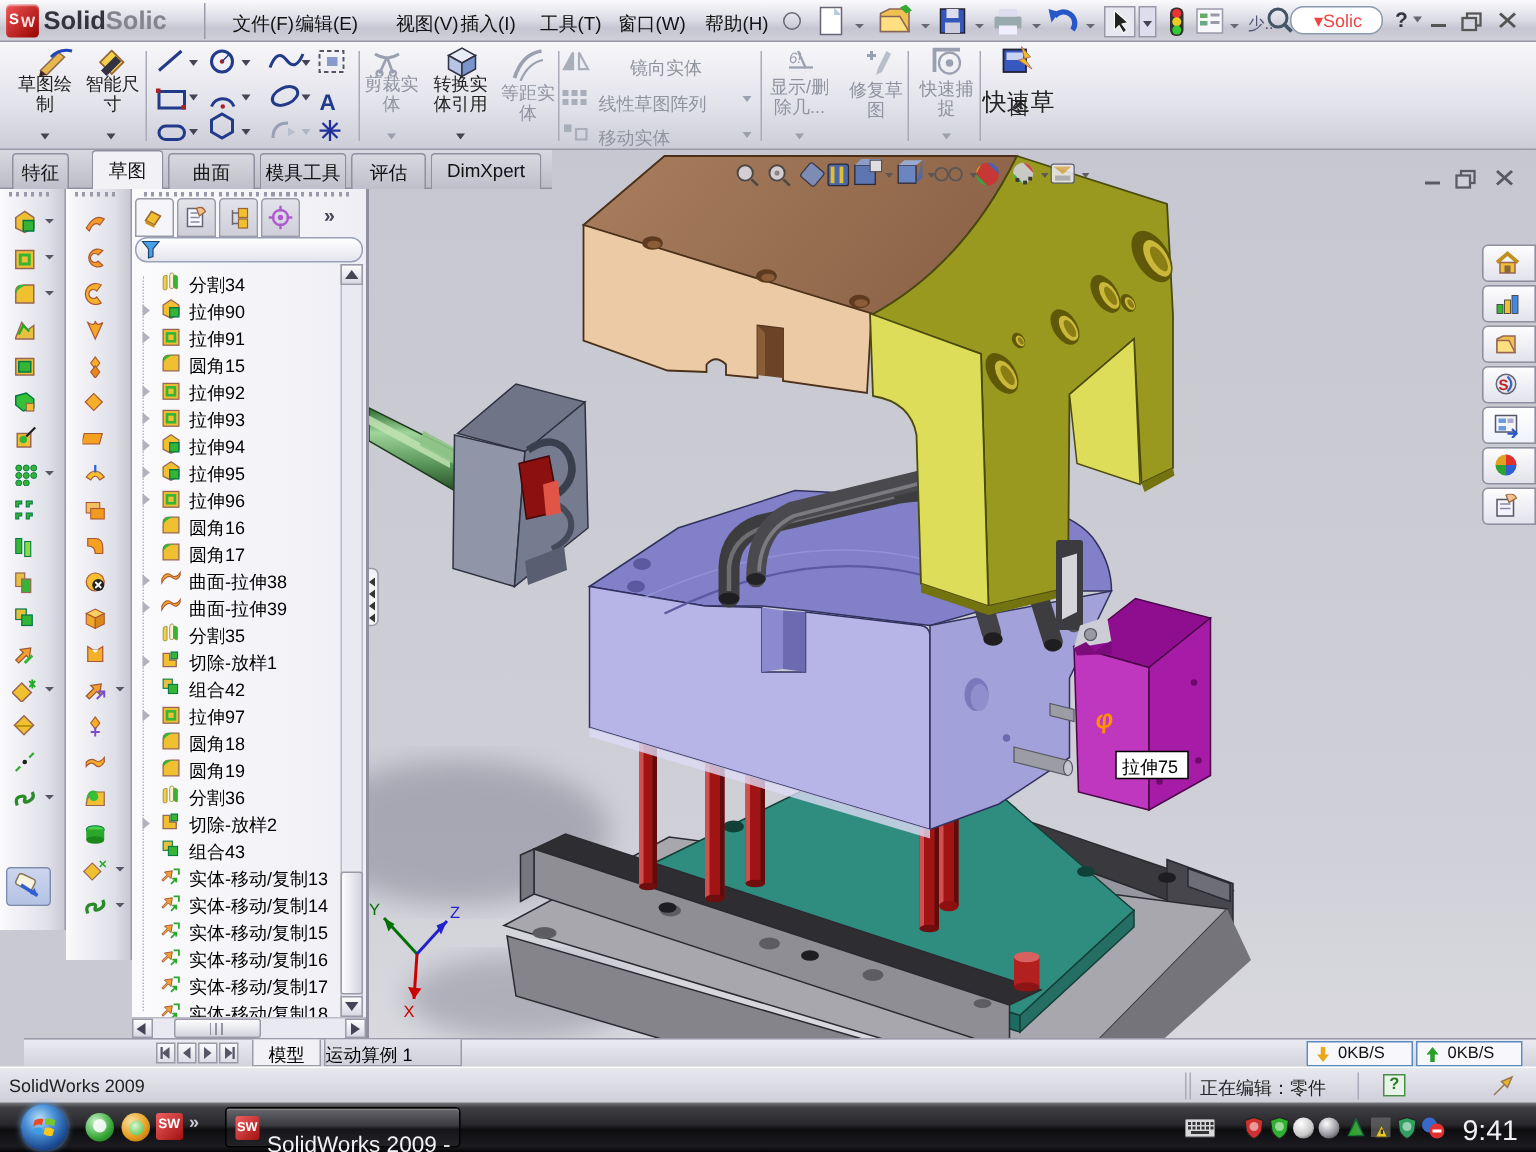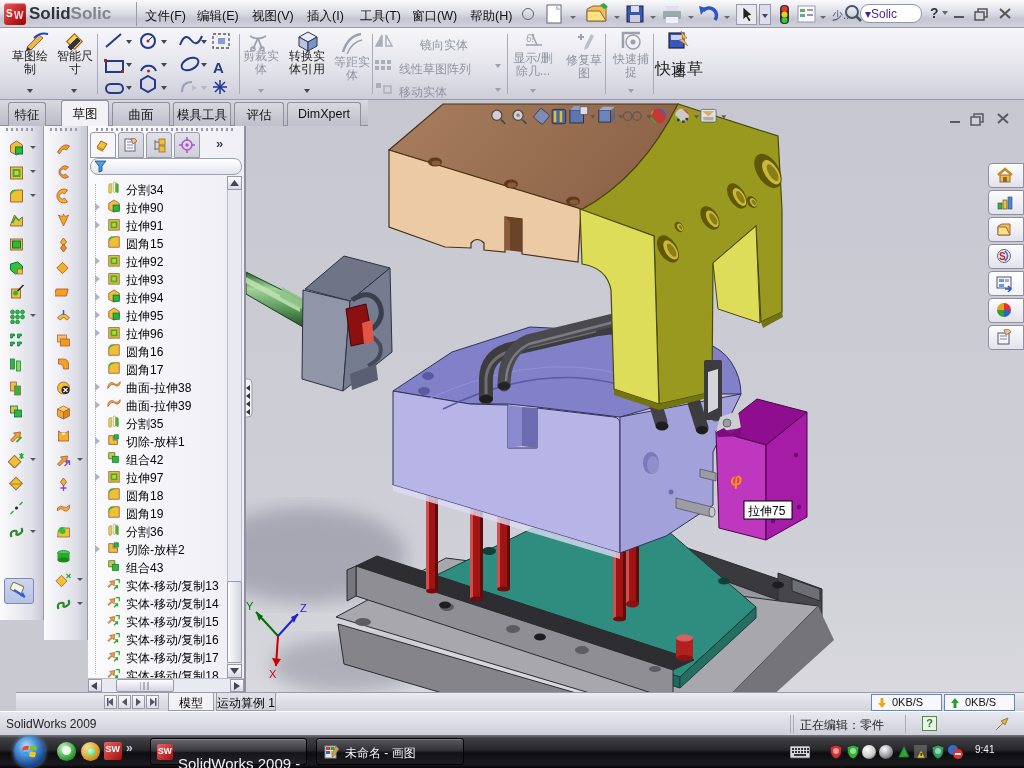--- a/index.html
+++ b/index.html
@@ -268,23 +268,23 @@
       <polygon points="4,301 4,307 0,304" fill="#333"></polygon>
       <polygon points="4,309 4,315 0,312" fill="#333"></polygon>
     </svg>
     <div id="trow">
       <div class="abs" style="left:4px;top:3px;width:22px;height:22px;background:linear-gradient(135deg,#ee5555,#990000);border-radius:3px;box-shadow:inset 0 1px 1px rgba(255,255,255,.5)">
         <span style="position:absolute;left:2px;top:5px;font-size:10px;font-weight:bold;color:#fff">S</span>
         <span style="position:absolute;left:10px;top:7px;font-size:10px;font-weight:bold;color:#ffdddd">W</span>
       </div>
       <div class="abs" style="left:29px;top:4px;font-size:17px;font-weight:bold;color:#33333b">Solid<span style="color:#84848e">Solic</span></div>
       <div class="abs" style="left:136px;top:2px;width:1px;height:24px;background:#9a9aa8"></div>
-      <div class="menu" style="left:145px">文件(F)</div>
+      <div class="menu" style="left:155px">文件(F)</div>
       <div class="menu" style="left:197px">编辑(E)</div>
-      <div class="menu" style="left:252px">视图(V)</div>
+      <div class="menu" style="left:264px">视图(V)</div>
       <div class="menu" style="left:307px">插入(I)</div>
       <div class="menu" style="left:360px">工具(T)</div>
       <div class="menu" style="left:412px">窗口(W)</div>
       <div class="menu" style="left:470px">帮助(H)</div>
       <div class="abs" style="left:522px;top:8px;width:12px;height:12px;border:1.5px solid #667;border-radius:50%"></div>
       <svg class="abs" style="left:540px;top:3px" width="480" height="23" viewBox="0 0 480 23">
 <g>
           <rect x="7" y="2" width="14" height="18" fill="#fff" stroke="#667" stroke-width="1"></rect>
           <polygon points="16,2 21,7 16,7" fill="#bcd"></polygon>
         </g>
@@ -330,21 +330,21 @@
           <rect x="267" y="11" width="6" height="2" fill="#99a"></rect>
         </g>
 <polygon points="280,13 286,13 283,16" fill="#667"></polygon>
 <text x="292" y="16" font-size="11" fill="#557">少..</text>
 </svg>
       <svg class="abs" style="left:843px;top:4px" width="20" height="20" viewBox="0 0 20 20">
         <circle cx="9" cy="8" r="6" fill="none" stroke="#456" stroke-width="2"></circle>
         <line x1="13" y1="12" x2="18" y2="17" stroke="#456" stroke-width="2.5"></line>
       </svg>
       <div class="abs" style="left:860px;top:4px;width:62px;height:19px;background:#fff;border:1px solid #8a9ab0;border-radius:9px">
-        <span style="position:absolute;left:4px;top:2px;font-size:12px;color:#4c1d95">▾Solic</span>
+        <span style="position:absolute;left:15px;top:2px;font-size:12px;color:#ef4444">▾Solic</span>
       </div>
       <div class="abs" style="left:930px;top:5px;font-size:14px;font-weight:bold;color:#334">?</div>
       <svg class="abs" style="left:940px;top:8px" width="12" height="10">
         <polygon points="2,3 8,3 5,7" fill="#667"></polygon>
       </svg>
       <svg class="abs" style="left:952px;top:6px" width="70" height="16" viewBox="0 0 70 16">
         <line x1="2" y1="11" x2="12" y2="11" stroke="#555" stroke-width="2"></line>
         <rect x="26" y="3" width="9" height="8" fill="none" stroke="#555" stroke-width="1.5"></rect>
         <rect x="23" y="6" width="9" height="8" fill="#d4d4de" stroke="#555" stroke-width="1.5"></rect>
         <line x1="48" y1="3" x2="58" y2="12" stroke="#555" stroke-width="2"></line>
@@ -1059,21 +1059,21 @@
           <polygon points="3,2 3,10 8,6"></polygon>
         </g>
       </svg>
       <svg class="abs" style="left:131px;top:3px" width="11" height="12" viewBox="0 0 11 12">
         <g fill="#556">
           <polygon points="3,2 3,10 8,6"></polygon>
           <rect x="8" y="2" width="1.5" height="8"></rect>
         </g>
       </svg>
       <div class="abs" style="left:152px;top:0px;width:46px;height:18px;border:1px solid #9a9aa8;border-top:none;background:#f2f2f6;font-size:12px;text-align:center;padding-top:2px">模型</div>
-      <div class="abs" style="left:200px;top:0px;width:60px;height:18px;border:1px solid #9a9aa8;border-top:none;background:linear-gradient(#e2e2ea,#d0d0da);font-size:12px;text-align:center;padding-top:2px">运动算例 1</div>
+      <div class="abs" style="left:200px;top:0px;width:92px;height:18px;border:1px solid #9a9aa8;border-top:none;background:linear-gradient(#e2e2ea,#d0d0da);font-size:12px;padding-top:2px">运动算例 1</div>
       <div class="abs" style="left:855px;top:1px;width:71px;height:17px;background:#f8f8fc;border:1px solid #5a8ac0"></div>
       <svg class="abs" style="left:860px;top:4px" width="12" height="12">
         <polygon points="6,11 2,6 4.5,6 4.5,1 7.5,1 7.5,6 10,6" fill="#e8a818"></polygon>
       </svg>
       <div class="abs" style="left:876px;top:3px;font-size:11px;color:#111">0KB/S</div>
       <div class="abs" style="left:928px;top:1px;width:71px;height:17px;background:#f8f8fc;border:1px solid #5a8ac0"></div>
       <svg class="abs" style="left:933px;top:4px" width="12" height="12">
         <polygon points="6,1 10,6 7.5,6 7.5,11 4.5,11 4.5,6 2,6" fill="#28a028"></polygon>
       </svg>
       <div class="abs" style="left:949px;top:3px;font-size:11px;color:#111">0KB/S</div>
@@ -1103,33 +1103,20 @@
       <div class="abs" style="left:86px;top:12px;width:10px;height:10px;border-radius:50%;background:radial-gradient(circle at 40% 35%,#d8f8d0,#48b838)"></div>
       <div class="abs" style="left:104px;top:7px;width:18px;height:18px;background:linear-gradient(135deg,#f06060,#a01010);border-radius:2px">
         <span style="position:absolute;left:1.5px;top:2px;font-size:9px;font-weight:bold;color:#fff">SW</span>
       </div>
       <div class="abs" style="left:126px;top:6px;font-size:12px;font-weight:bold;color:#ccd">»</div>
       <div class="tskb" style="left:150px;width:157px">
         <div class="abs" style="left:6px;top:5px;width:16px;height:16px;background:linear-gradient(135deg,#f06060,#a01010);border-radius:2px">
           <span style="position:absolute;left:1px;top:2px;font-size:8.5px;font-weight:bold;color:#fff">SW</span>
         </div>
         <div class="abs" style="left:27px;top:16px;font-size:15px;color:#f2f2f6">SolidWorks 2009 - ...</div>
-      </div>
-      <div class="tskb" style="left:316px;width:148px;background:linear-gradient(#58585e,#323238 45%,#121216 55%,#1e1e22)">
-        <svg class="abs" style="left:7px;top:5px" width="16" height="16" viewBox="0 0 16 16">
-          <rect x="1" y="2" width="11" height="12" fill="#e8e8f0" stroke="#888" stroke-width="1"></rect>
-          <g>
-            <rect x="2" y="3" width="4" height="3" fill="#e03030"></rect>
-            <rect x="6.5" y="3" width="4" height="3" fill="#30a030"></rect>
-            <rect x="2" y="7" width="4" height="3" fill="#3060d0"></rect>
-            <rect x="6.5" y="7" width="4" height="3" fill="#e8c020"></rect>
-          </g>
-          <path d="M12,2 L15,5 L10,12 L8,13 L8,10 Z" fill="#c8a060" stroke="#864" stroke-width="0.7"></path>
-        </svg>
-        <div class="abs" style="left:28px;top:6px;font-size:12px;color:#f2f2f6">未命名 - 画图</div>
       </div>
       <svg class="abs" style="left:790px;top:11px" width="20" height="13" viewBox="0 0 20 13">
         <rect x="0" y="0" width="20" height="12" rx="1" fill="#d8d8dc" stroke="#555" stroke-width="0.8"></rect>
         <g fill="#333">
           <rect x="2" y="2" width="2" height="2"></rect>
           <rect x="5" y="2" width="2" height="2"></rect>
           <rect x="8" y="2" width="2" height="2"></rect>
           <rect x="11" y="2" width="2" height="2"></rect>
           <rect x="14" y="2" width="2" height="2"></rect>
           <rect x="17" y="2" width="2" height="2"></rect>
@@ -1163,14 +1150,14 @@
       </svg>
       <svg class="abs" style="left:930px;top:9px" width="16" height="16" viewBox="0 0 16 16">
         <path d="M8,1 L14,3 L13,10 Q11,14 8,15 Q5,14 3,10 L2,3 Z" fill="#30a060" stroke="#222" stroke-width="0.8"></path>
         <circle cx="8" cy="7" r="3" fill="#fff" opacity="0.5"></circle>
       </svg>
       <svg class="abs" style="left:947px;top:9px" width="16" height="16" viewBox="0 0 16 16">
         <circle cx="6" cy="6" r="5" fill="#3868c8"></circle>
         <circle cx="11" cy="10" r="5" fill="#e03030"></circle>
         <rect x="8" y="9" width="6" height="2" fill="#fff"></rect>
       </svg>
-      <div class="abs" style="left:975px;top:9px;font-size:10px;color:#f0f0f4">9:41</div>
+      <div class="abs" style="left:975px;top:9px;font-size:19px;color:#f0f0f4">9:41</div>
     </div>
   </div>
 </body></html>

